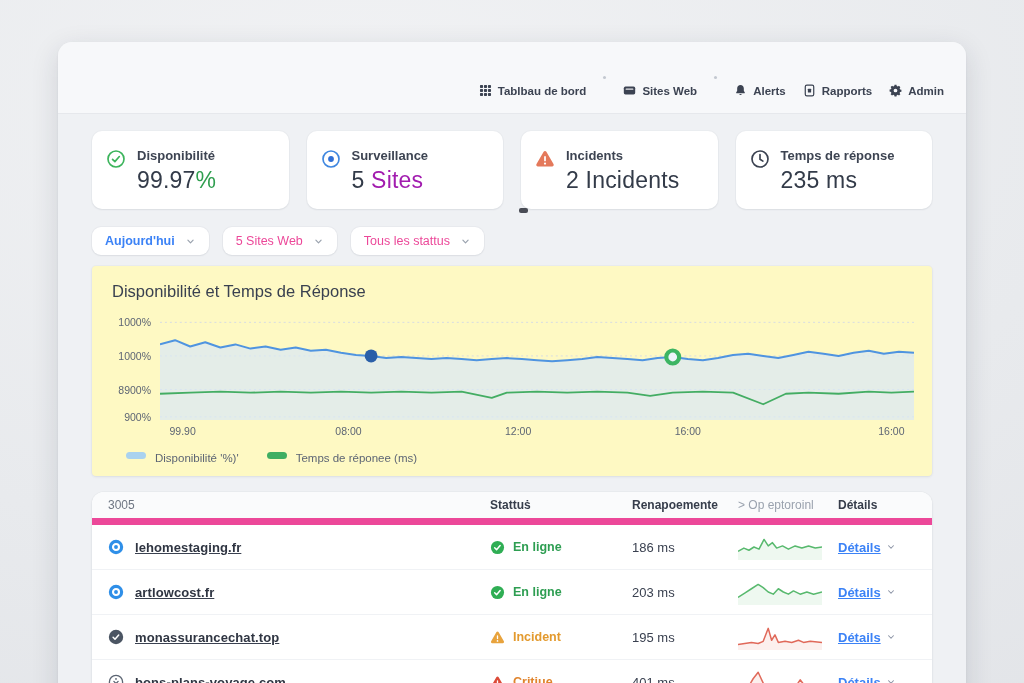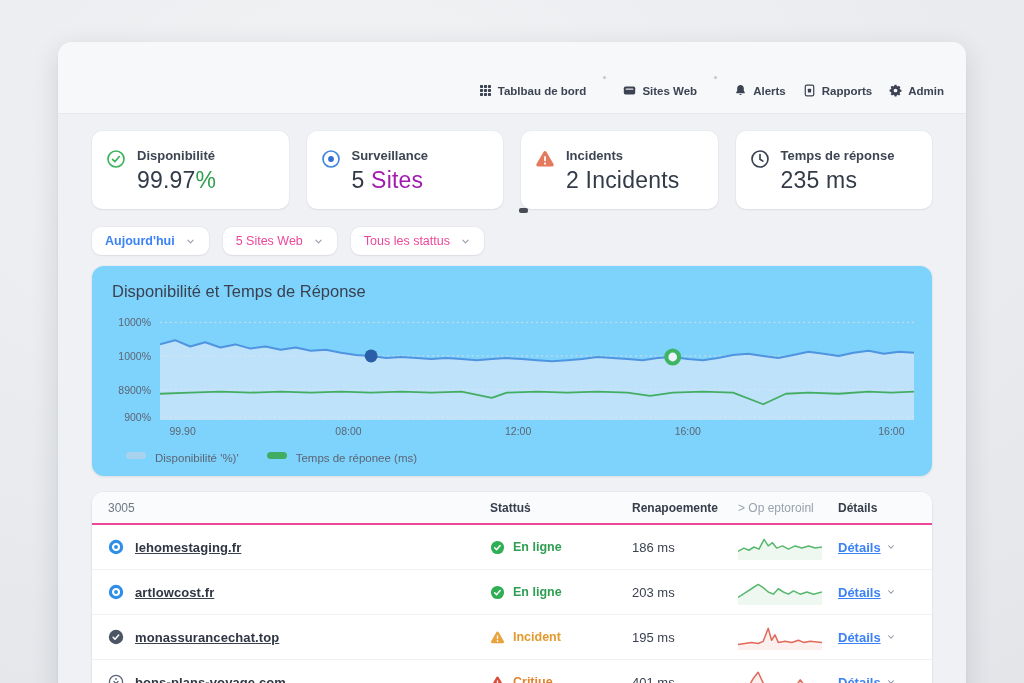--- a/index.html
+++ b/index.html
@@ -47,42 +47,42 @@
   .filter-pill {
     background:#fff; border-radius:9px; padding:7px 13px; font-size:12.5px; color:#ec4899;
     display:flex; align-items:center; gap:10px; cursor:pointer;
     box-shadow:0 1px 2px rgba(20,30,50,.06), 0 0 0 1px rgba(20,30,50,.03);
   }
   .filter-pill.accent { color:#3b82f6; font-weight:bold; }
   .filter-pill .chev { width:11px; height:11px; color:#9aa2ae; display:flex; }
   .filter-pill .chev svg { width:100%; height:100%; }
   
   .chart-card {
-    background:#7dd3fc; border-radius:12px; margin:11px 34px 0; padding:14px 18px 8px;
+    background:#fef9c3; border-radius:4px; margin:11px 34px 0; padding:14px 18px 8px;
     box-shadow:0 1px 3px rgba(20,30,50,.07), 0 0 0 1px rgba(20,30,50,.02);
   }
   .chart-title { font-size:16.5px; color:#3a4150; margin:2px 0 14px 2px; }
   .chart-body { display:flex; }
   .y-labels { width:50px; position:relative; height:105px; flex:none; }
   .y-labels span { position:absolute; right:9px; transform:translateY(-50%); font-size:10.5px; color:#5d6574; }
   .plot { flex:1; position:relative; height:105px; }
   .plot svg { position:absolute; inset:0; width:100%; height:100%; }
   .x-labels { position:relative; height:20px; margin-left:50px; margin-top:3px; }
   .x-labels span { position:absolute; transform:translateX(-50%); font-size:10.5px; color:#5d6574; top:2px; }
   .legend { display:flex; gap:28px; margin:9px 0 4px 16px; align-items:center; }
   .legend-item { display:flex; align-items:flex-start; gap:9px; font-size:11.5px; color:#5d6574; }
   .legend-swatch { width:20px; height:7px; border-radius:4px; }
   
   .table-card {
     background:#fff; border-radius:12px 12px 0 0; margin:16px 34px 0;
     box-shadow:0 1px 3px rgba(20,30,50,.07), 0 0 0 1px rgba(20,30,50,.02);
   }
   .thead {
     display:flex; align-items:center; height:33px; padding:0 16px;
-    background:#fafbfc; border-bottom:2px solid #ec4899; border-radius:12px 12px 0 0;
+    background:#fafbfc; border-bottom:7px solid #ec4899; border-radius:12px 12px 0 0;
     font-size:12px; font-weight:bold; color:#363d4b;
   }
   .c-site { width:382px; } .c-status { width:142px; } .c-resp { width:106px; }
   .c-extra { width:100px; } .c-details { width:73px; }
   .thead .c-site { font-weight:normal; color:#6e7683; }
   .thead .c-extra { color:#9aa2ae; font-weight:normal; }
   .trow {
     display:flex; align-items:center; height:45px; padding:0 16px;
     border-bottom:1px solid #f0f2f5; font-size:13px;
   }

